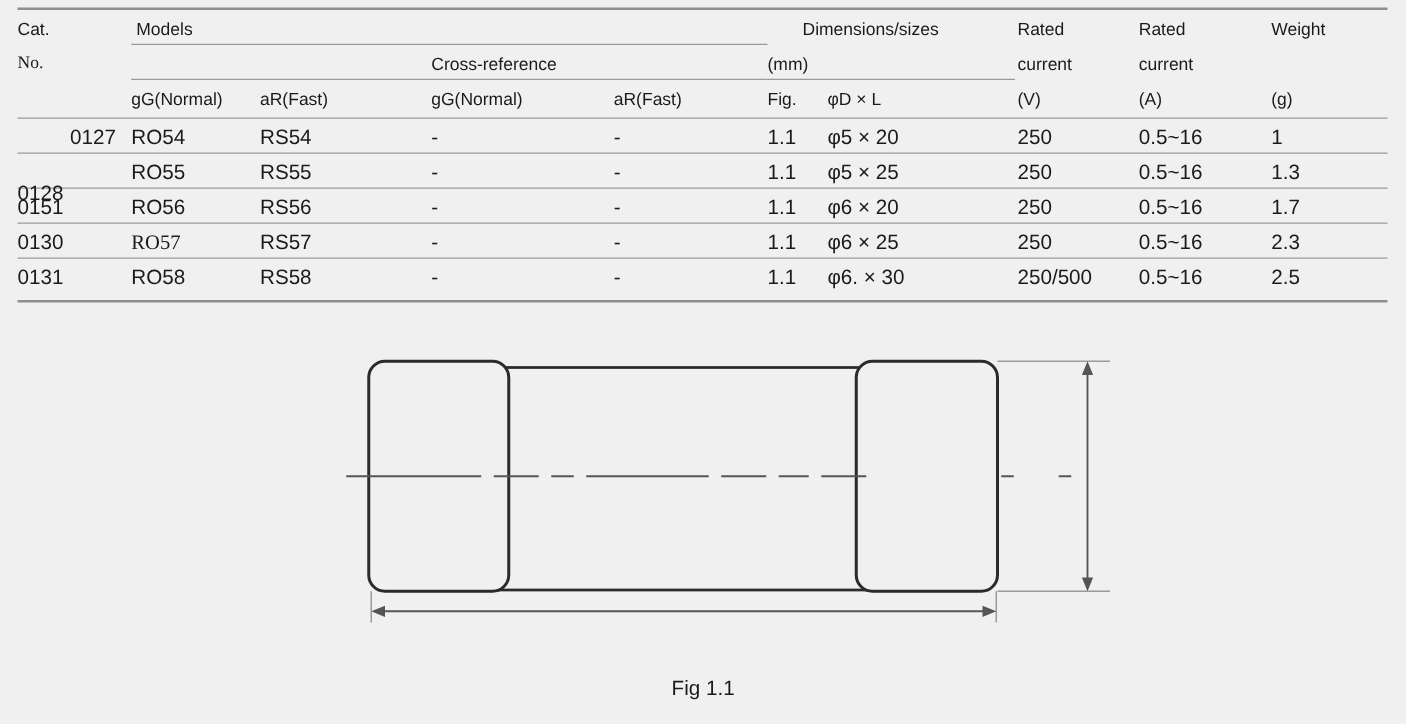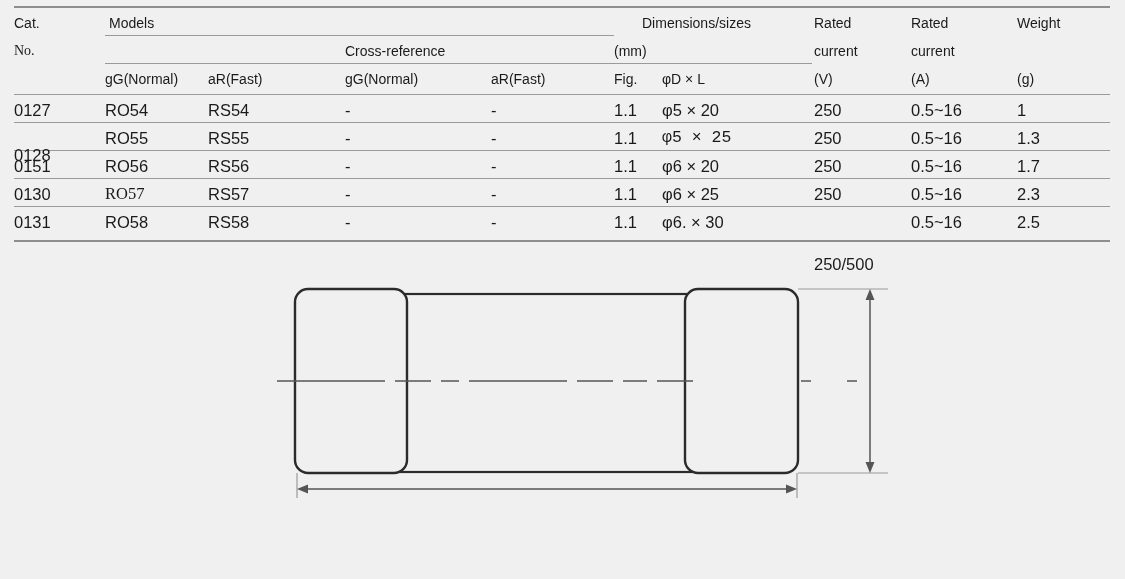--- a/index.html
+++ b/index.html
@@ -111,38 +111,38 @@
   <div class="cell hdr c-gg" style="top:64px;">gG(Normal)</div>
   <div class="cell hdr c-ar" style="top:64px;">aR(Fast)</div>
   <div class="cell hdr c-xgg" style="top:64px;">gG(Normal)</div>
   <div class="cell hdr c-xar" style="top:64px;">aR(Fast)</div>
   <div class="cell hdr c-fig" style="top:64px;">Fig.</div>
   <div class="cell hdr c-dl" style="top:64px;">φD × L</div>
   <div class="cell hdr c-volt" style="top:64px;">(V)</div>
   <div class="cell hdr c-curr" style="top:64px;">(A)</div>
   <div class="cell hdr c-wt" style="top:64px;">(g)</div>
 
-  <div class="cell c-cat" style="top:95px;">0127</div>
+  <div class="cell c-cat" style="top:95px;margin-left:42px;">0127</div>
   <div class="cell c-gg" style="top:95px;">RO54</div>
   <div class="cell c-ar" style="top:95px;">RS54</div>
   <div class="cell c-xgg" style="top:95px;">-</div>
   <div class="cell c-xar" style="top:95px;">-</div>
   <div class="cell c-fig" style="top:95px;">1.1</div>
   <div class="cell c-dl" style="top:95px;">φ5 × 20</div>
   <div class="cell c-volt" style="top:95px;">250</div>
   <div class="cell c-curr" style="top:95px;">0.5~16</div>
   <div class="cell c-wt" style="top:95px;">1</div>
 
   <div class="cell c-cat" style="top:140px;">0128</div>
   <div class="cell c-gg" style="top:123px;">RO55</div>
   <div class="cell c-ar" style="top:123px;">RS55</div>
   <div class="cell c-xgg" style="top:123px;">-</div>
   <div class="cell c-xar" style="top:123px;">-</div>
   <div class="cell c-fig" style="top:123px;">1.1</div>
-  <div class="cell c-dl" style="top:123px;font-family:Liberation Mono, monospace;">φ5 × 25</div>
+  <div class="cell c-dl" style="top:123px;">φ5 × 25</div>
   <div class="cell c-volt" style="top:123px;">250</div>
   <div class="cell c-curr" style="top:123px;">0.5~16</div>
   <div class="cell c-wt" style="top:123px;">1.3</div>
 
   <div class="cell c-cat" style="top:151px;">0151</div>
   <div class="cell c-gg" style="top:151px;">RO56</div>
   <div class="cell c-ar" style="top:151px;">RS56</div>
   <div class="cell c-xgg" style="top:151px;">-</div>
   <div class="cell c-xar" style="top:151px;">-</div>
   <div class="cell c-fig" style="top:151px;">1.1</div>
@@ -162,21 +162,21 @@
   <div class="cell c-curr" style="top:179px;">0.5~16</div>
   <div class="cell c-wt" style="top:179px;">2.3</div>
 
   <div class="cell c-cat" style="top:207px;">0131</div>
   <div class="cell c-gg" style="top:207px;">RO58</div>
   <div class="cell c-ar" style="top:207px;">RS58</div>
   <div class="cell c-xgg" style="top:207px;">-</div>
   <div class="cell c-xar" style="top:207px;">-</div>
   <div class="cell c-fig" style="top:207px;">1.1</div>
   <div class="cell c-dl" style="top:207px;">φ6. × 30</div>
-  <div class="cell c-volt" style="top:207px;margin-top:42px;">250/500</div>
+  <div class="cell c-volt" style="top:207px;">250/500</div>
   <div class="cell c-curr" style="top:207px;">0.5~16</div>
   <div class="cell c-wt" style="top:207px;">2.5</div>
 
 </div>
 
 <div id="drawing">
   <svg width="1125" height="329" viewBox="0 0 1125 329">
 
     <rect x="350" y="44" width="390" height="178" fill="none" stroke="#2b2b2b" stroke-width="2.2"></rect>
 
@@ -194,13 +194,14 @@
     <polygon points="870,223 865.5,212 874.5,212" fill="#555555"></polygon>
 
     <line x1="297" y1="223" x2="297" y2="248" stroke="#9a9a9a" stroke-width="1.2"></line>
     <line x1="797" y1="223" x2="797" y2="248" stroke="#9a9a9a" stroke-width="1.2"></line>
 
     <line x1="301" y1="239" x2="793" y2="239" stroke="#555555" stroke-width="1.5"></line>
     <polygon points="297,239 308,234.5 308,243.5" fill="#555555"></polygon>
     <polygon points="797,239 786,234.5 786,243.5" fill="#555555"></polygon>
   </svg>
 
+  <div class="fig-caption">Fig 1.1</div>
 </div>
 
 </body></html>

